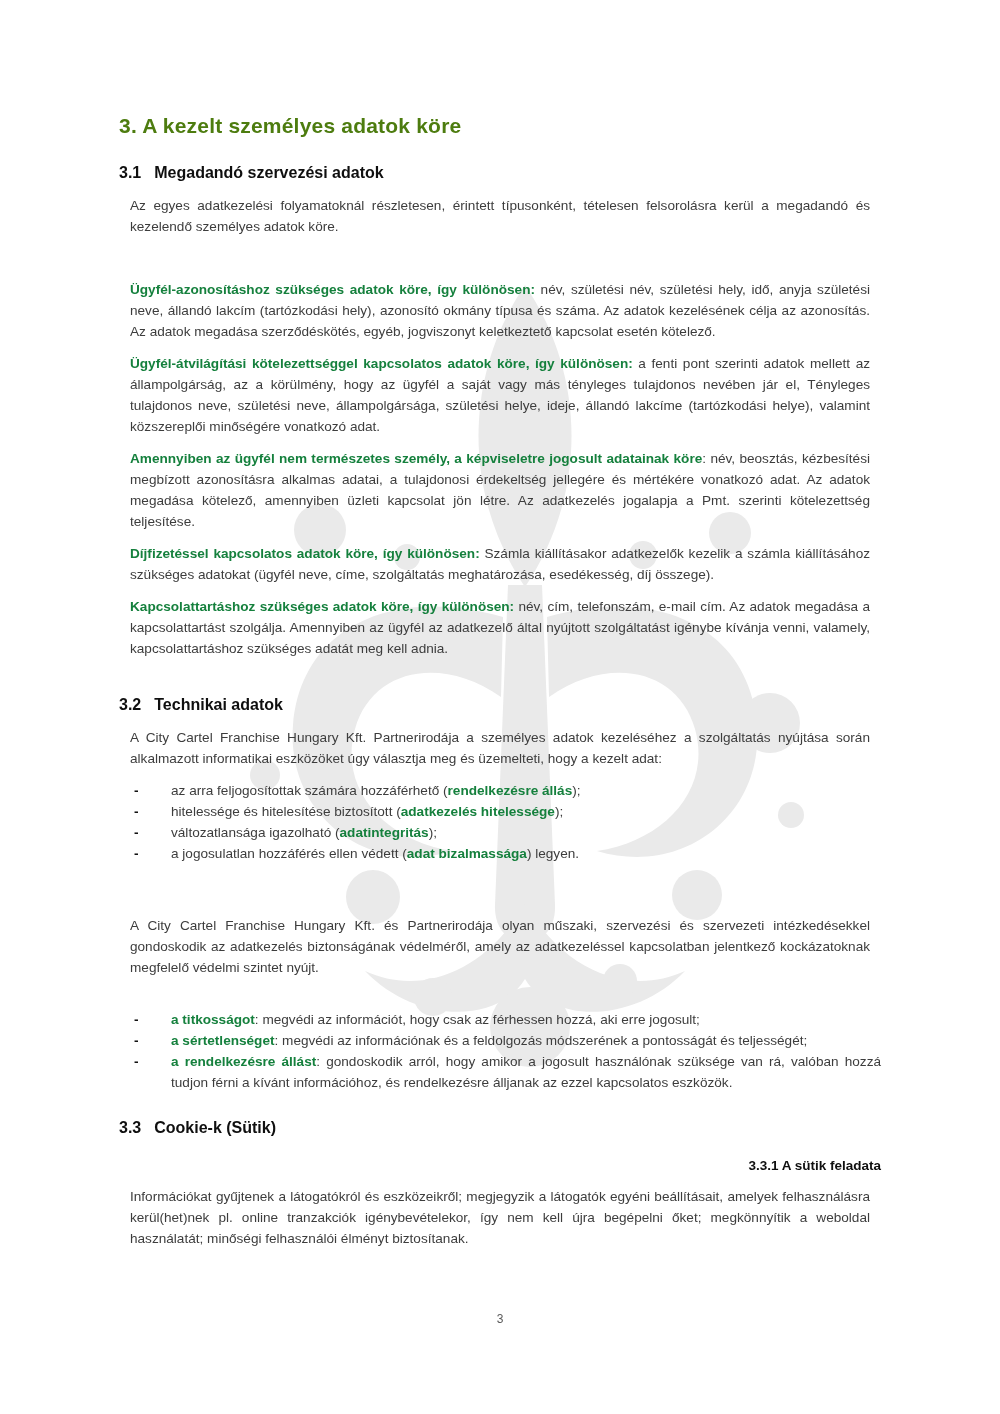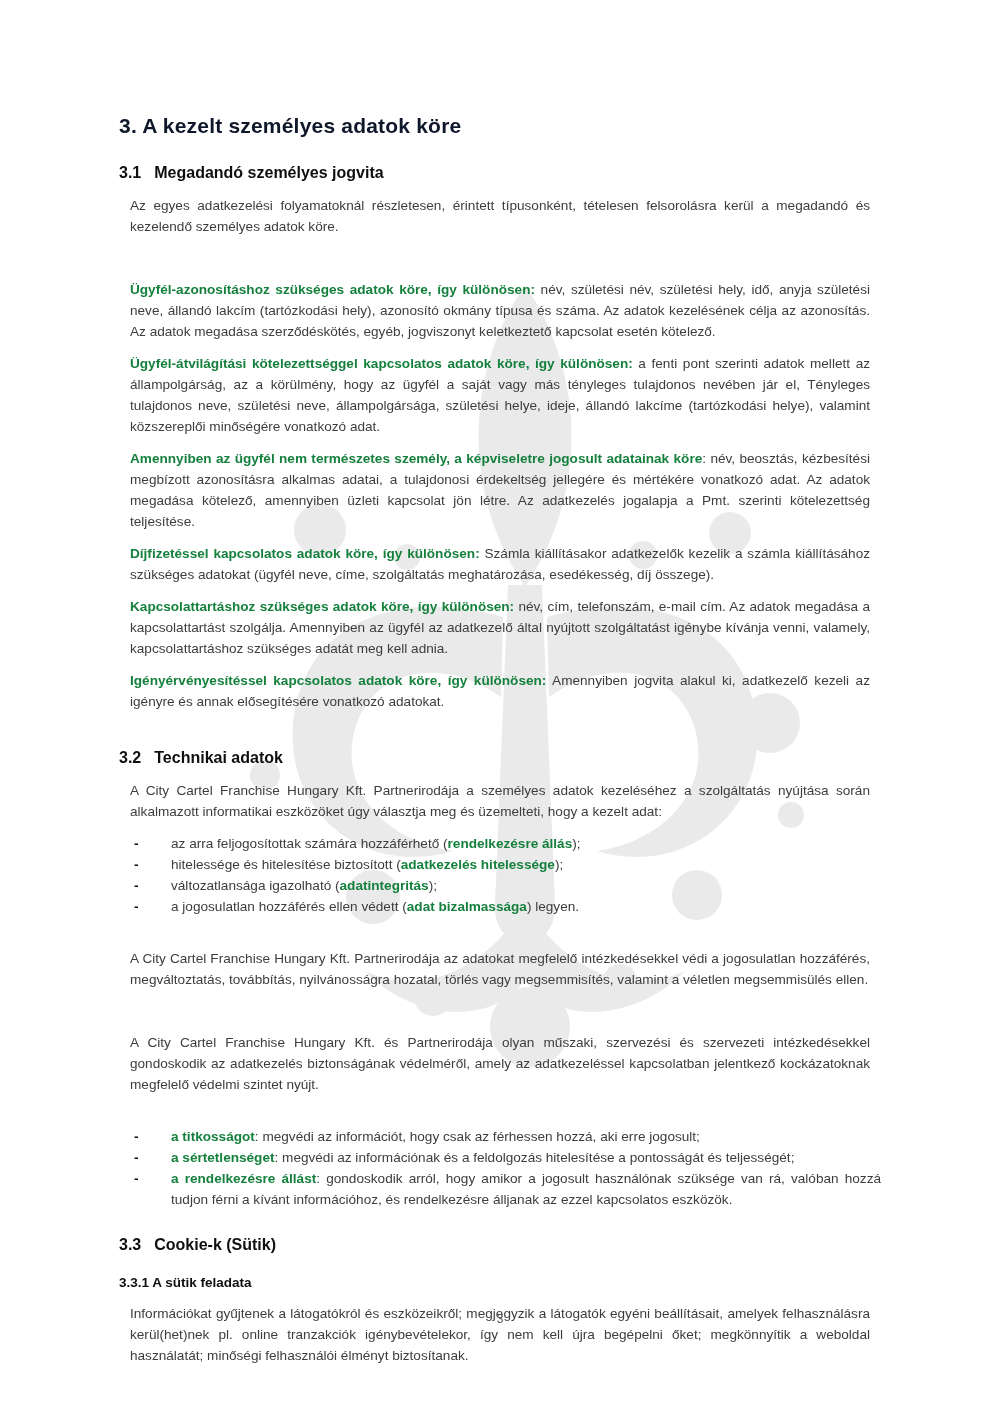--- a/index.html
+++ b/index.html
@@ -25,36 +25,37 @@
     left: 119px;
     right: 119px;
     top: 112px;
     z-index: 1;
   }
   h1.doc-title {
     margin: 0;
     font-size: 21px;
     line-height: 28px;
     font-weight: 800;
-    color: #0f172a;
+    color: #4d7c0f;
     letter-spacing: 0.2px;
   }
   h2.sec-h {
     margin: 0 0 3px 0;
     font-size: 16px;
     line-height: 22px;
     font-weight: 800;
     color: #0f0f0f;
   }
   h3.sub-h {
     margin: 17px 0 1px 0;
     font-size: 13.5px;
     line-height: 19px;
     font-weight: 800;
     color: #0f0f0f;
+    text-align: right;
   }
   .hnum { margin-right: 13px; }
   p.body {
     margin: 11px;
     font-size: 13.6px;
     line-height: 21px;
     color: #3d3d3d;
     text-align: justify;
   }
   p.body strong, li strong {
@@ -126,37 +127,36 @@
       <circle cx="182" cy="302" r="13"></circle>
     </g>
   </svg>
 
   <div class="content">
 
     <h1 class="doc-title">3. A kezelt személyes adatok köre</h1>
 
     <div class="sp22"></div>
 
-    <h2 class="sec-h"><span class="hnum">3.1</span><span>Megadandó személyes jogvita</span></h2>
+    <h2 class="sec-h"><span class="hnum">3.1</span><span>Megadandó szervezési adatok</span></h2>
 
     <p class="body">Az egyes adatkezelési folyamatoknál részletesen, érintett típusonként, tételesen felsorolásra kerül a megadandó és kezelendő személyes adatok köre.</p>
 
     <div class="sp20"></div>
 
     <p class="body"><strong>Ügyfél-azonosításhoz szükséges adatok köre, így különösen:</strong><span> név, születési név, születési hely, idő, anyja születési neve, állandó lakcím (tartózkodási hely), azonosító okmány típusa és száma. Az adatok kezelésének célja az azonosítás. Az adatok megadása szerződéskötés, egyéb, jogviszonyt keletkeztető kapcsolat esetén kötelező.</span></p>
 
     <p class="body"><strong>Ügyfél-átvilágítási kötelezettséggel kapcsolatos adatok köre, így különösen:</strong><span> a fenti pont szerinti adatok mellett az állampolgárság, az a körülmény, hogy az ügyfél a saját vagy más tényleges tulajdonos nevében jár el, Tényleges tulajdonos neve, születési neve, állampolgársága, születési helye, ideje, állandó lakcíme (tartózkodási helye), valamint közszereplői minőségére vonatkozó adat.</span></p>
 
     <p class="body"><strong>Amennyiben az ügyfél nem természetes személy, a képviseletre jogosult adatainak köre</strong><span>: név, beosztás, kézbesítési megbízott azonosításra alkalmas adatai, a tulajdonosi érdekeltség jellegére és mértékére vonatkozó adat. Az adatok megadása kötelező, amennyiben üzleti kapcsolat jön létre. Az adatkezelés jogalapja a Pmt. szerinti kötelezettség teljesítése.</span></p>
 
     <p class="body"><strong>Díjfizetéssel kapcsolatos adatok köre, így különösen:</strong><span> Számla kiállításakor adatkezelők kezelik a számla kiállításához szükséges adatokat (ügyfél neve, címe, szolgáltatás meghatározása, esedékesség, díj összege).</span></p>
 
     <p class="body"><strong>Kapcsolattartáshoz szükséges adatok köre, így különösen:</strong><span> név, cím, telefonszám, e-mail cím. Az adatok megadása a kapcsolattartást szolgálja. Amennyiben az ügyfél az adatkezelő által nyújtott szolgáltatást igénybe kívánja venni, valamely, kapcsolattartáshoz szükséges adatát meg kell adnia.</span></p>
 
-    <p class="body"><strong>Igényérvényesítéssel kapcsolatos adatok köre, így különösen:</strong><span> Amennyiben jogvita alakul ki, adatkezelő kezeli az igényre és annak elősegítésére vonatkozó adatokat.</span></p>
 
     <div class="sp24"></div>
 
     <h2 class="sec-h"><span class="hnum">3.2</span><span>Technikai adatok</span></h2>
 
     <p class="body">A City Cartel Franchise Hungary Kft. Partnerirodája a személyes adatok kezeléséhez a szolgáltatás nyújtása során alkalmazott informatikai eszközöket úgy választja meg és üzemelteti, hogy a kezelt adat:</p>
 
     <ul class="dash-list">
       <li>
         <span class="marker">-</span>
@@ -171,37 +171,36 @@
         <span class="li-text"><span>változatlansága igazolható (</span><strong>adatintegritás</strong><span>);</span></span>
       </li>
       <li>
         <span class="marker">-</span>
         <span class="li-text"><span>a jogosulatlan hozzáférés ellen védett (</span><strong>adat bizalmassága</strong><span>) legyen.</span></span>
       </li>
     </ul>
 
     <div class="sp20"></div>
 
-    <p class="body">A City Cartel Franchise Hungary Kft. Partnerirodája az adatokat megfelelő intézkedésekkel védi a jogosulatlan hozzáférés, megváltoztatás, továbbítás, nyilvánosságra hozatal, törlés vagy megsemmisítés, valamint a véletlen megsemmisülés ellen.</p>
 
     <div class="sp20"></div>
 
     <p class="body">A City Cartel Franchise Hungary Kft. és Partnerirodája olyan műszaki, szervezési és szervezeti intézkedésekkel gondoskodik az adatkezelés biztonságának védelméről, amely az adatkezeléssel kapcsolatban jelentkező kockázatoknak megfelelő védelmi szintet nyújt.</p>
 
     <div class="sp20"></div>
 
 
     <ul class="dash-list">
       <li>
         <span class="marker">-</span>
         <span class="li-text"><strong>a titkosságot</strong><span>: megvédi az információt, hogy csak az férhessen hozzá, aki erre jogosult;</span></span>
       </li>
       <li>
         <span class="marker">-</span>
-        <span class="li-text"><strong>a sértetlenséget</strong><span>: megvédi az információnak és a feldolgozás hitelesítése a pontosságát és teljességét;</span></span>
+        <span class="li-text"><strong>a sértetlenséget</strong><span>: megvédi az információnak és a feldolgozás módszerének a pontosságát és teljességét;</span></span>
       </li>
       <li>
         <span class="marker">-</span>
         <span class="li-text"><strong>a rendelkezésre állást</strong><span>: gondoskodik arról, hogy amikor a jogosult használónak szüksége van rá, valóban hozzá tudjon férni a kívánt információhoz, és rendelkezésre álljanak az ezzel kapcsolatos eszközök.</span></span>
       </li>
     </ul>
 
     <div class="sp24"></div>
 
     <h2 class="sec-h"><span class="hnum">3.3</span><span>Cookie-k (Sütik)</span></h2>

